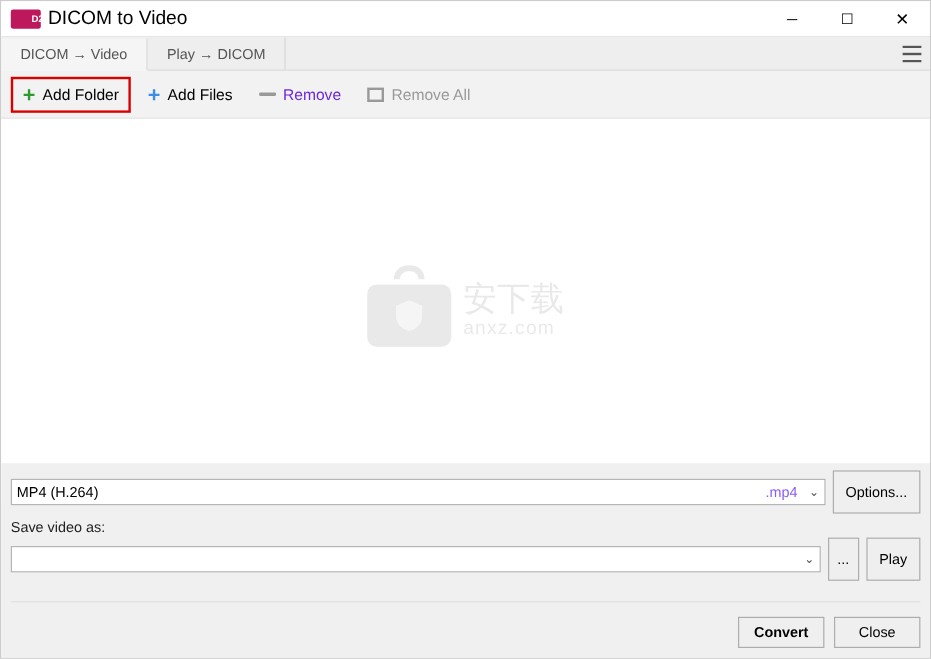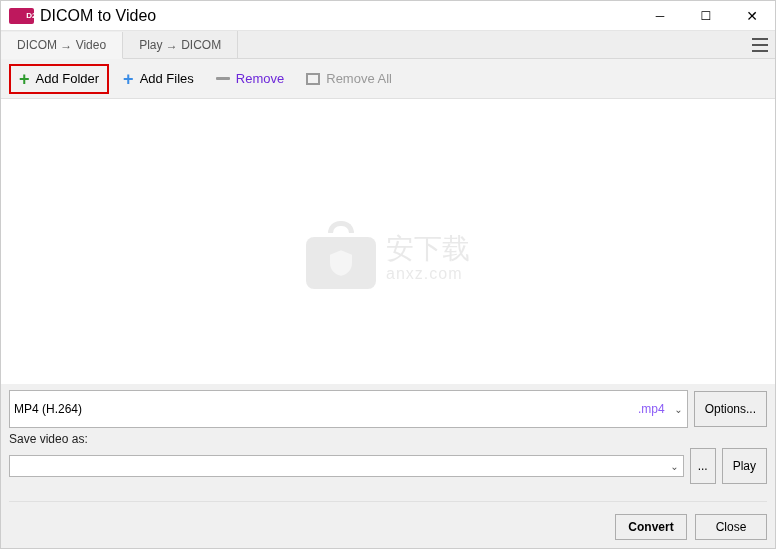--- a/index.html
+++ b/index.html
@@ -35,21 +35,21 @@
 .watermark .bag-handle { width: 26px; height: 12px; border: 5px solid #888; border-bottom: none; border-radius: 12px 12px 0 0; position: absolute; top: -8px; left: 22px; }
 .watermark .bag-body { width: 70px; height: 52px; background: #888; border-radius: 8px; position: absolute; top: 8px; display: flex; align-items: center; justify-content: center; }
 .watermark .bag-body svg { width: 22px; height: 26px; fill: #ccc; }
 .watermark .wm-text { line-height: 1.1; }
 .watermark .wm-cn { font-size: 28px; font-weight: 500; color: #888; }
 .watermark .wm-en { font-size: 16px; color: #888; letter-spacing: 1px; }
 
 .bottom { position: absolute; bottom: 0; left: 0; right: 0; background: #f0f0f0; padding: 6px 8px 8px; }
 .row { display: flex; align-items: center; gap: 6px; margin-bottom: 4px; }
 .lbl { font-size: 12px; color: #222; margin-bottom: 2px; }
-.select { flex: 1; height: 38px; background: #fff; border: 1px solid #b5b5b5; display: flex; align-items: center; padding: 0 4px; font-size: 12px; position: relative; }
+.select { flex: 1; height: 22px; background: #fff; border: 1px solid #b5b5b5; display: flex; align-items: center; padding: 0 4px; font-size: 12px; position: relative; }
 .select .ext { margin-left: auto; color: #8b5cf6; padding-right: 18px; }
 .select .caret, .input .caret { position: absolute; right: 4px; top: 50%; transform: translateY(-50%); font-size: 10px; color: #555; }
 .input { flex: 1; height: 22px; background: #fff; border: 1px solid #b5b5b5; position: relative; }
 .btn { height: 36px; padding: 0 10px; background: #efefef; border: 1px solid #adadad; font-size: 12px; display: flex; align-items: center; justify-content: center; cursor: pointer; min-width: 56px; }
 .btn.small { min-width: 26px; padding: 0; }
 .footer-btns { display: flex; justify-content: flex-end; gap: 8px; padding-top: 12px; border-top: 1px solid #e0e0e0; margin-top: 17px; }
 .footer-btns .btn { height: 26px; min-width: 72px; font-weight: 500; }
 .footer-btns .btn.convert { font-weight: bold; }
 </style>
 </head>

